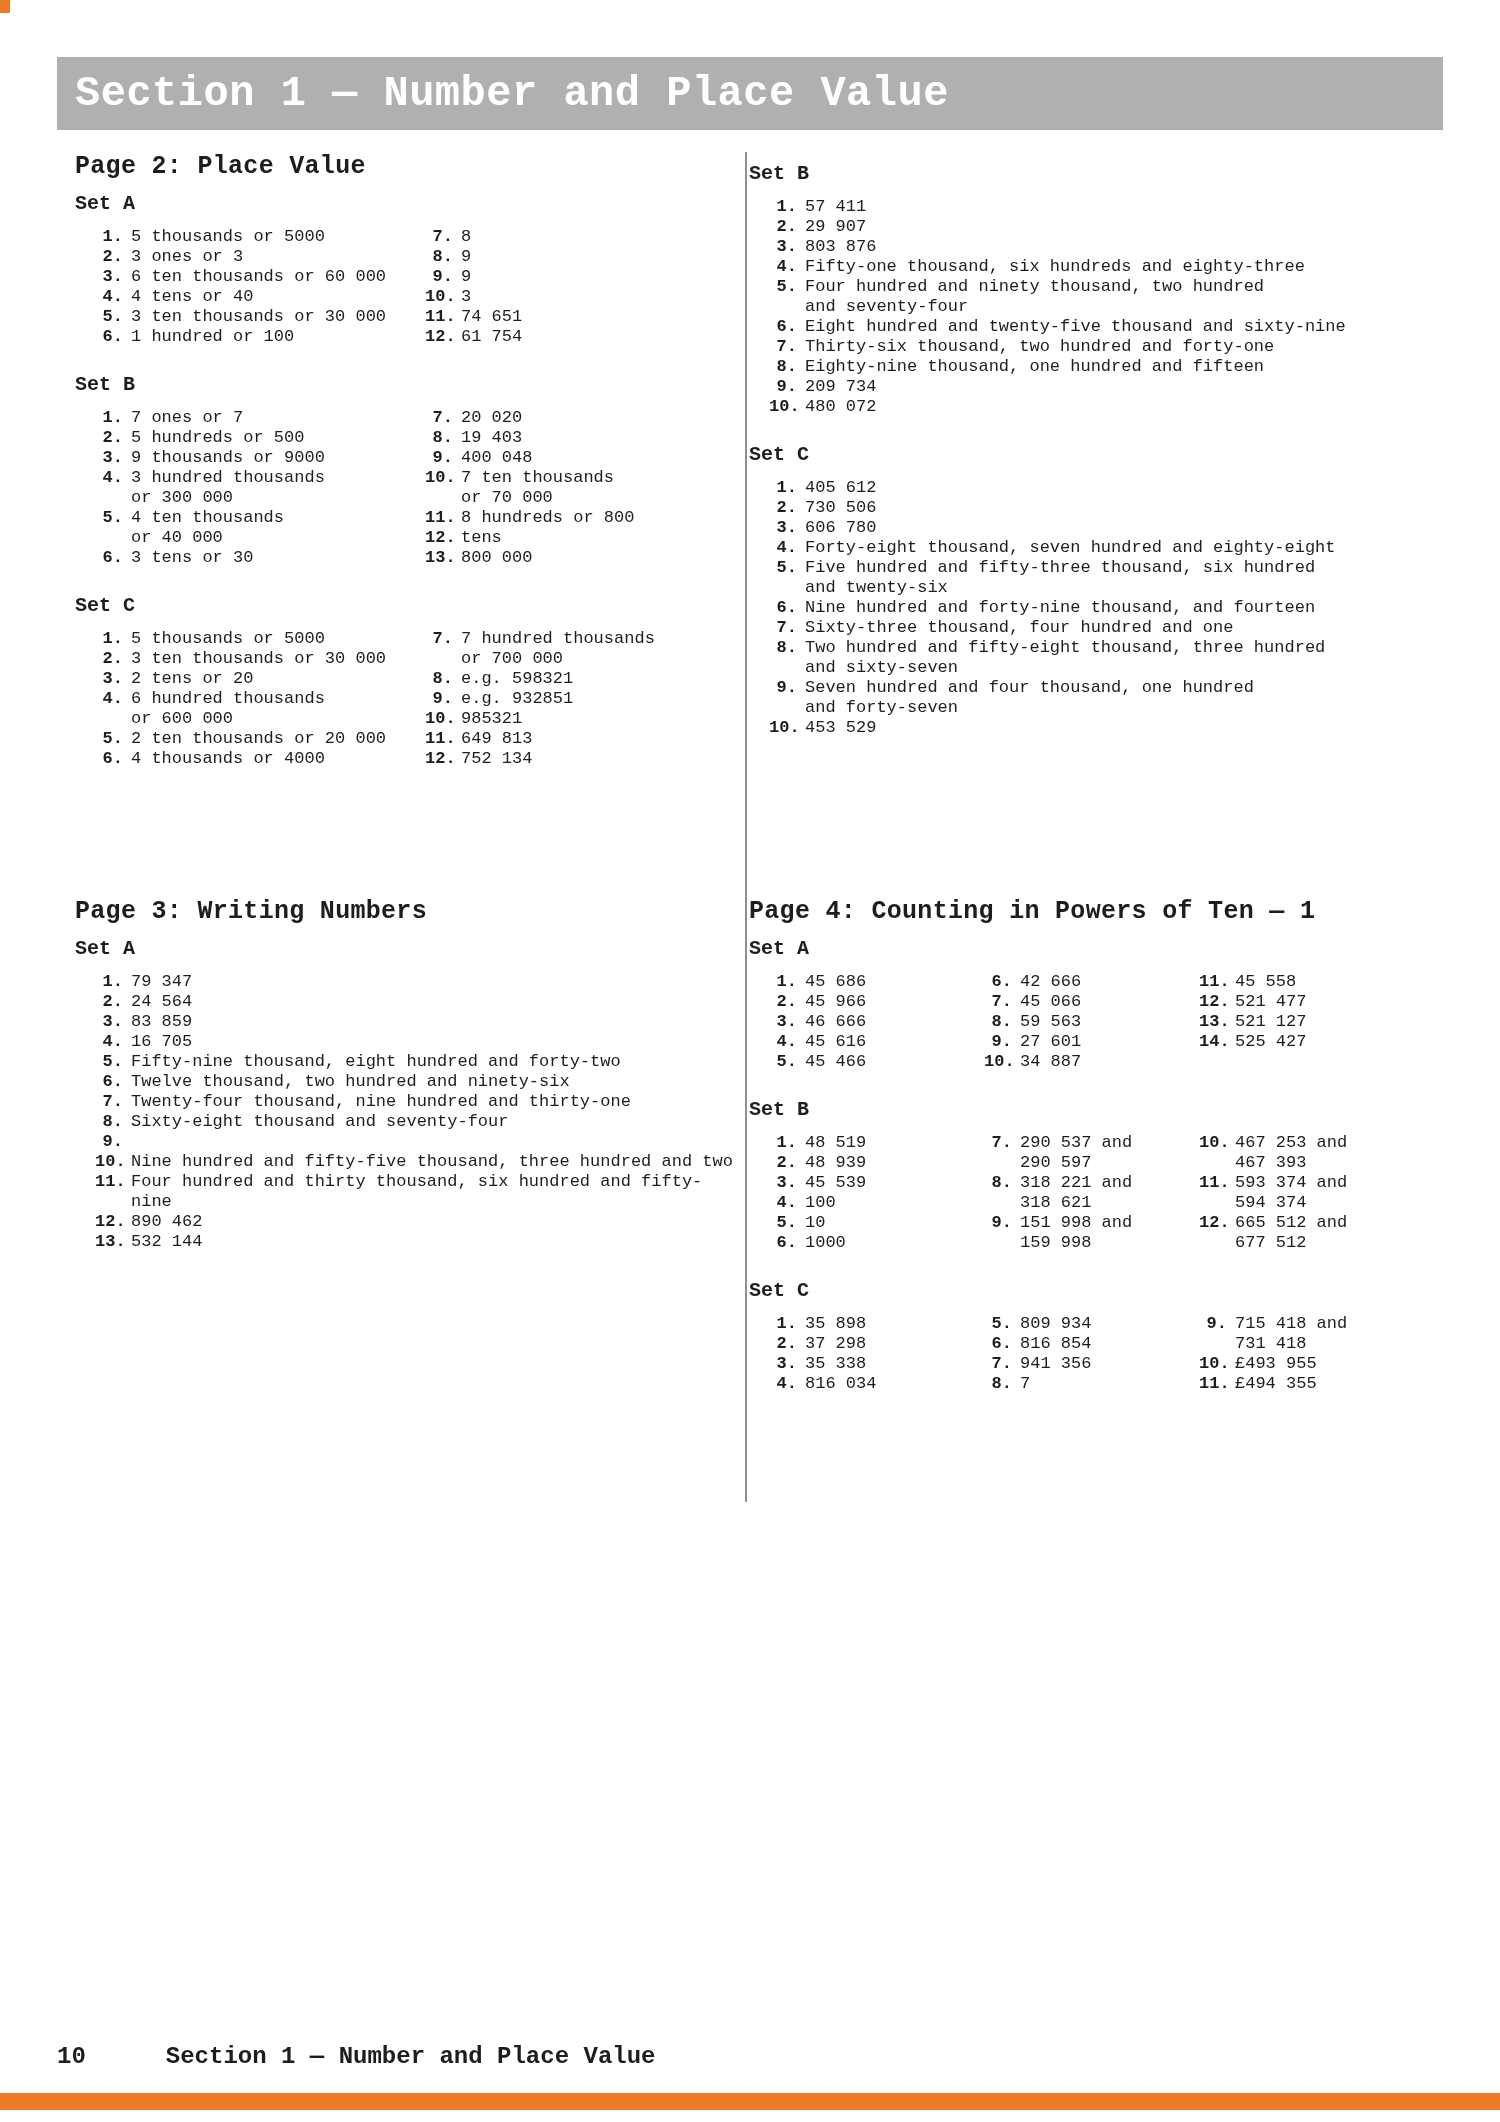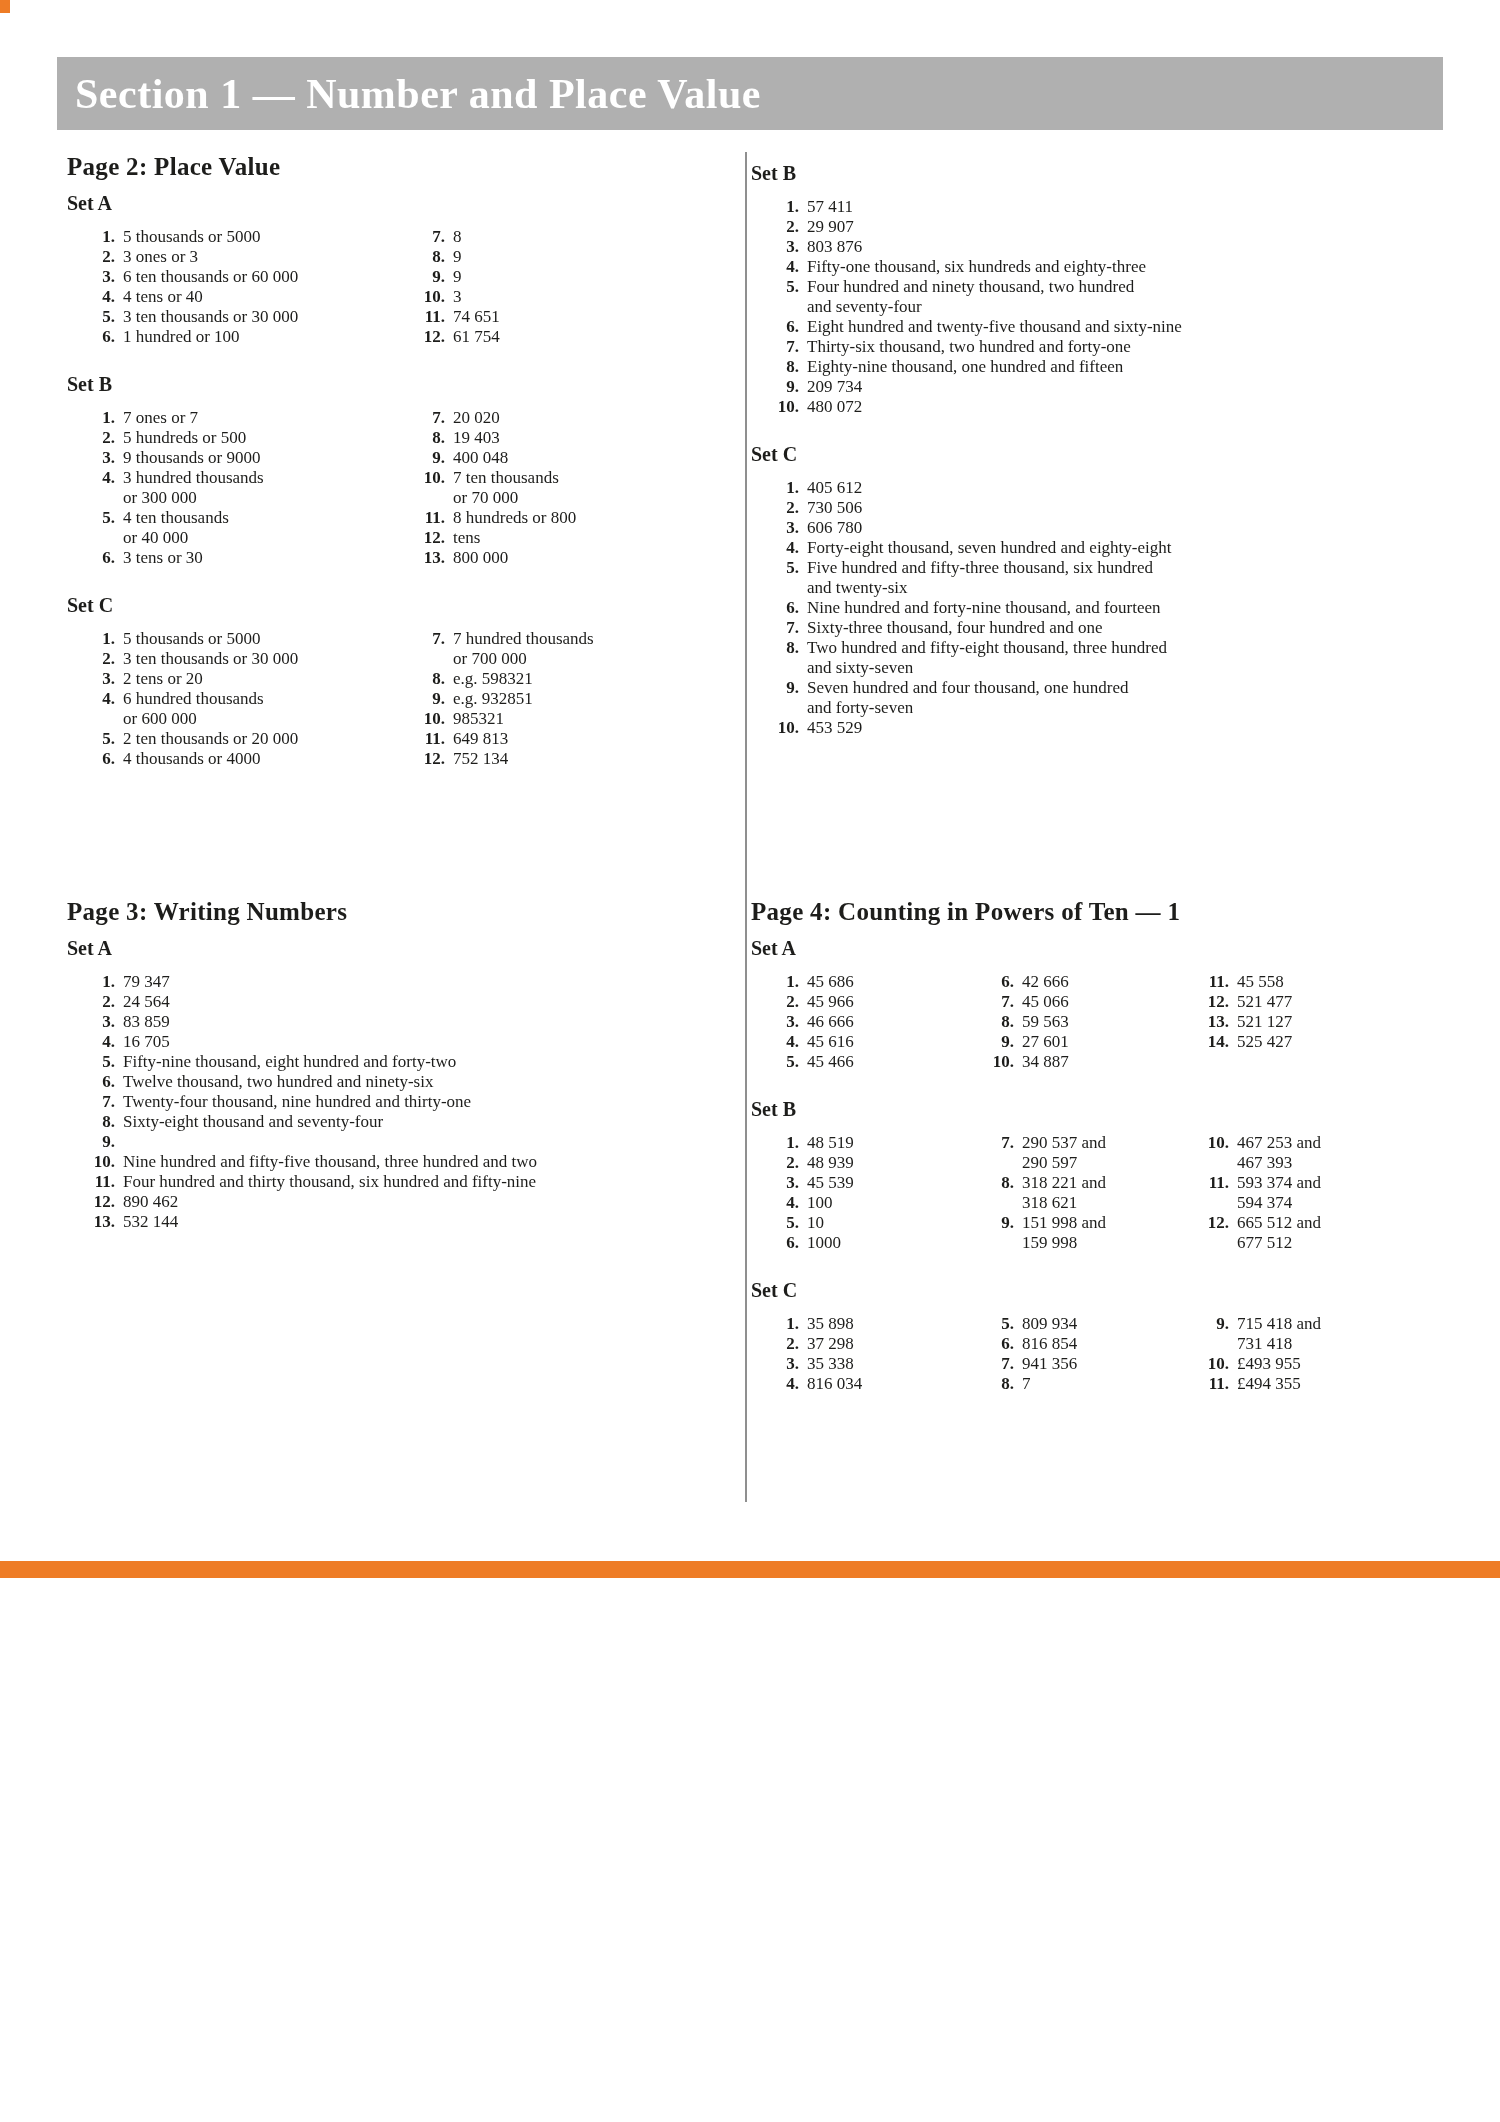--- a/index.html
+++ b/index.html
@@ -1,31 +1,31 @@
 <!DOCTYPE html>
 <html><head>
 <meta charset="utf-8">
 <style>
   * { margin:0; padding:0; box-sizing:border-box; }
   html,body { background:#ffffff; }
   .page {
-    position:relative; width:1500px; height:1578px; background:#ffffff;
-    font-family:Liberation Serif, serif; color:var(--text-color,#1d1d1b);
+    position:relative; width:1500px; height:2110px; background:#ffffff;
+    font-family:Liberation Mono, monospace; color:var(--text-color,#1d1d1b);
     overflow:hidden;
   }
   .corner-mark { position:absolute; left:0; top:0; width:10px; height:13px; background:var(--accent-orange,#ee7c26); }
   .banner {
     position:absolute; left:57px; top:57px; width:1386px; height:73px;
     background:var(--banner-gray,#b0b0b0); display:flex; align-items:center; padding-left:18px;
   }
   .banner-title { color:#ffffff; font-weight:bold; font-size:42px; letter-spacing:0.5px; }
   .divider { position:absolute; left:745px; top:152px; width:2px; height:1350px; background:#8f8f8f; }
   .content {
-    position:absolute; left:67px; top:152px; width:1370px;
-    display:grid; grid-template-columns:660px 1fr; column-gap:24px;
+    position:absolute; left:75px; top:152px; width:1370px;
+    display:grid; grid-template-columns:660px 1fr; column-gap:14px;
   }
   .col { display:grid; grid-template-rows:745px auto; align-content:start; }
   .block { min-width:0; }
   .page-heading { font-size:25px; line-height:30px; font-weight:bold; letter-spacing:0.3px; margin-bottom:10px; }
   .set-block { margin-top:26px; }
   .page-heading + .set-block { margin-top:0; }
   .block > .set-block:first-child { margin-top:10px; }
   .set-heading { font-size:20px; line-height:23px; font-weight:bold; margin-bottom:12px; }
   .set-columns { display:flex; align-items:flex-start; }
   .answers-col { padding-left:20px; min-width:0; }

